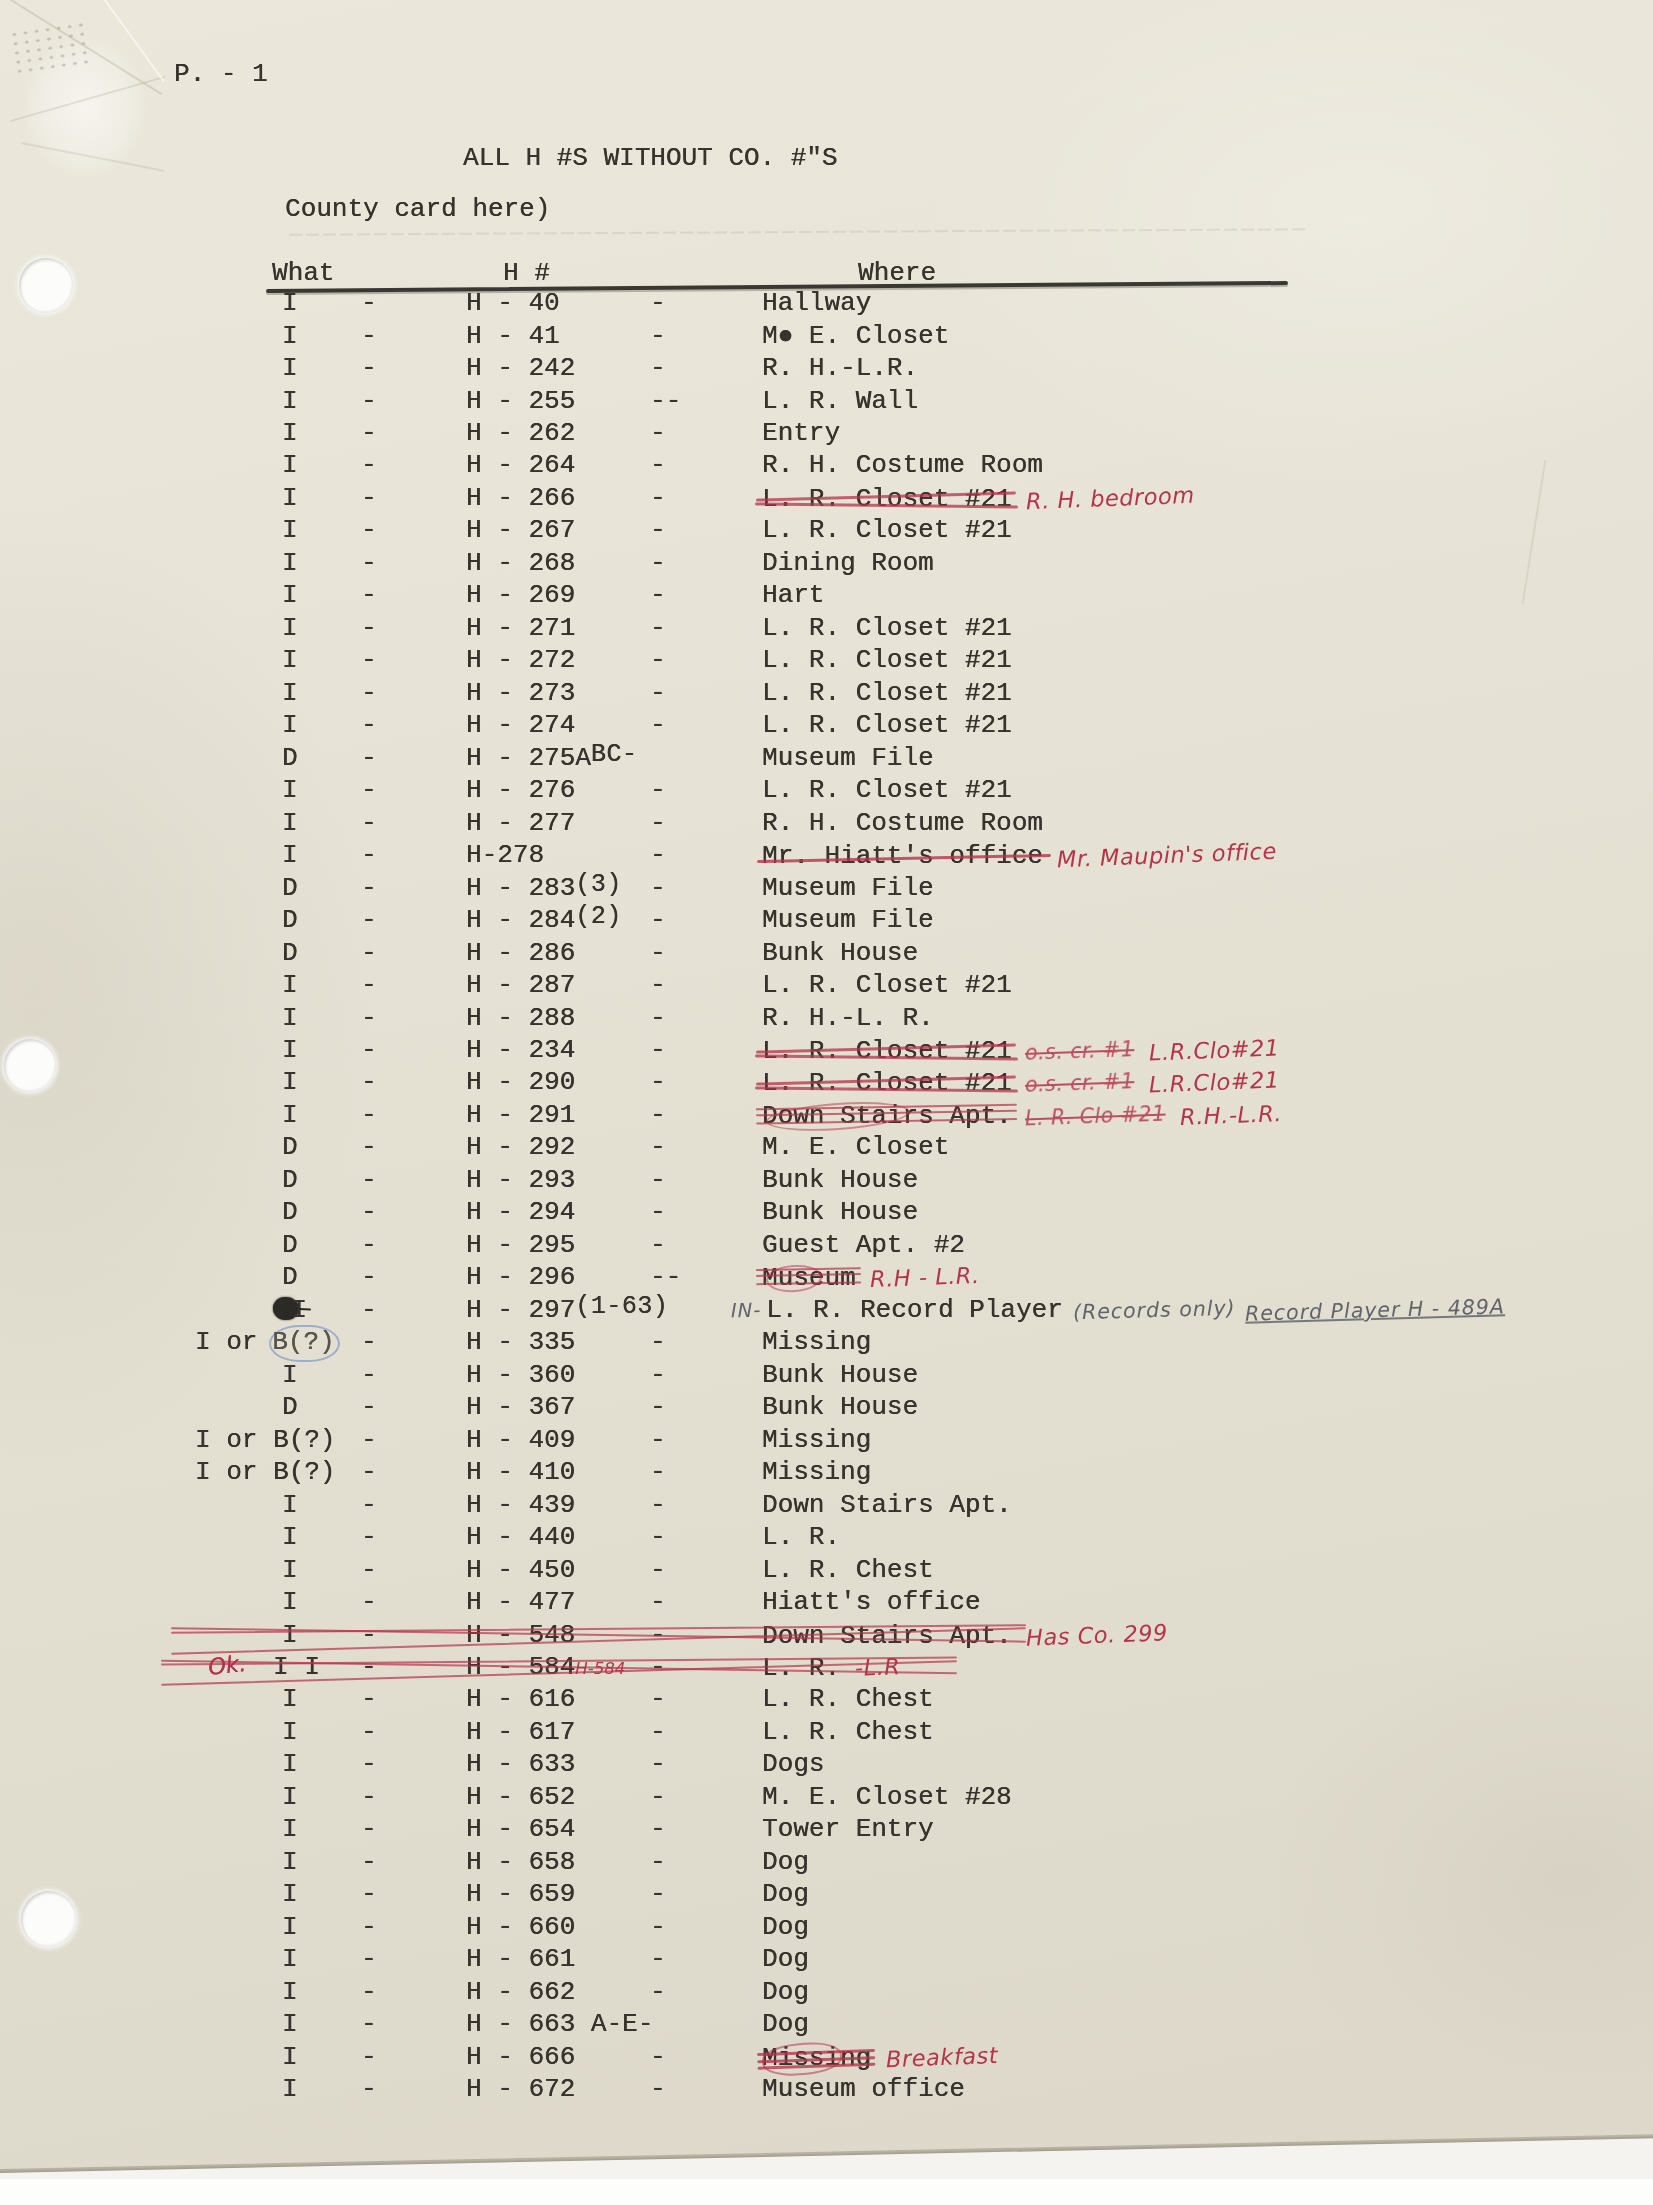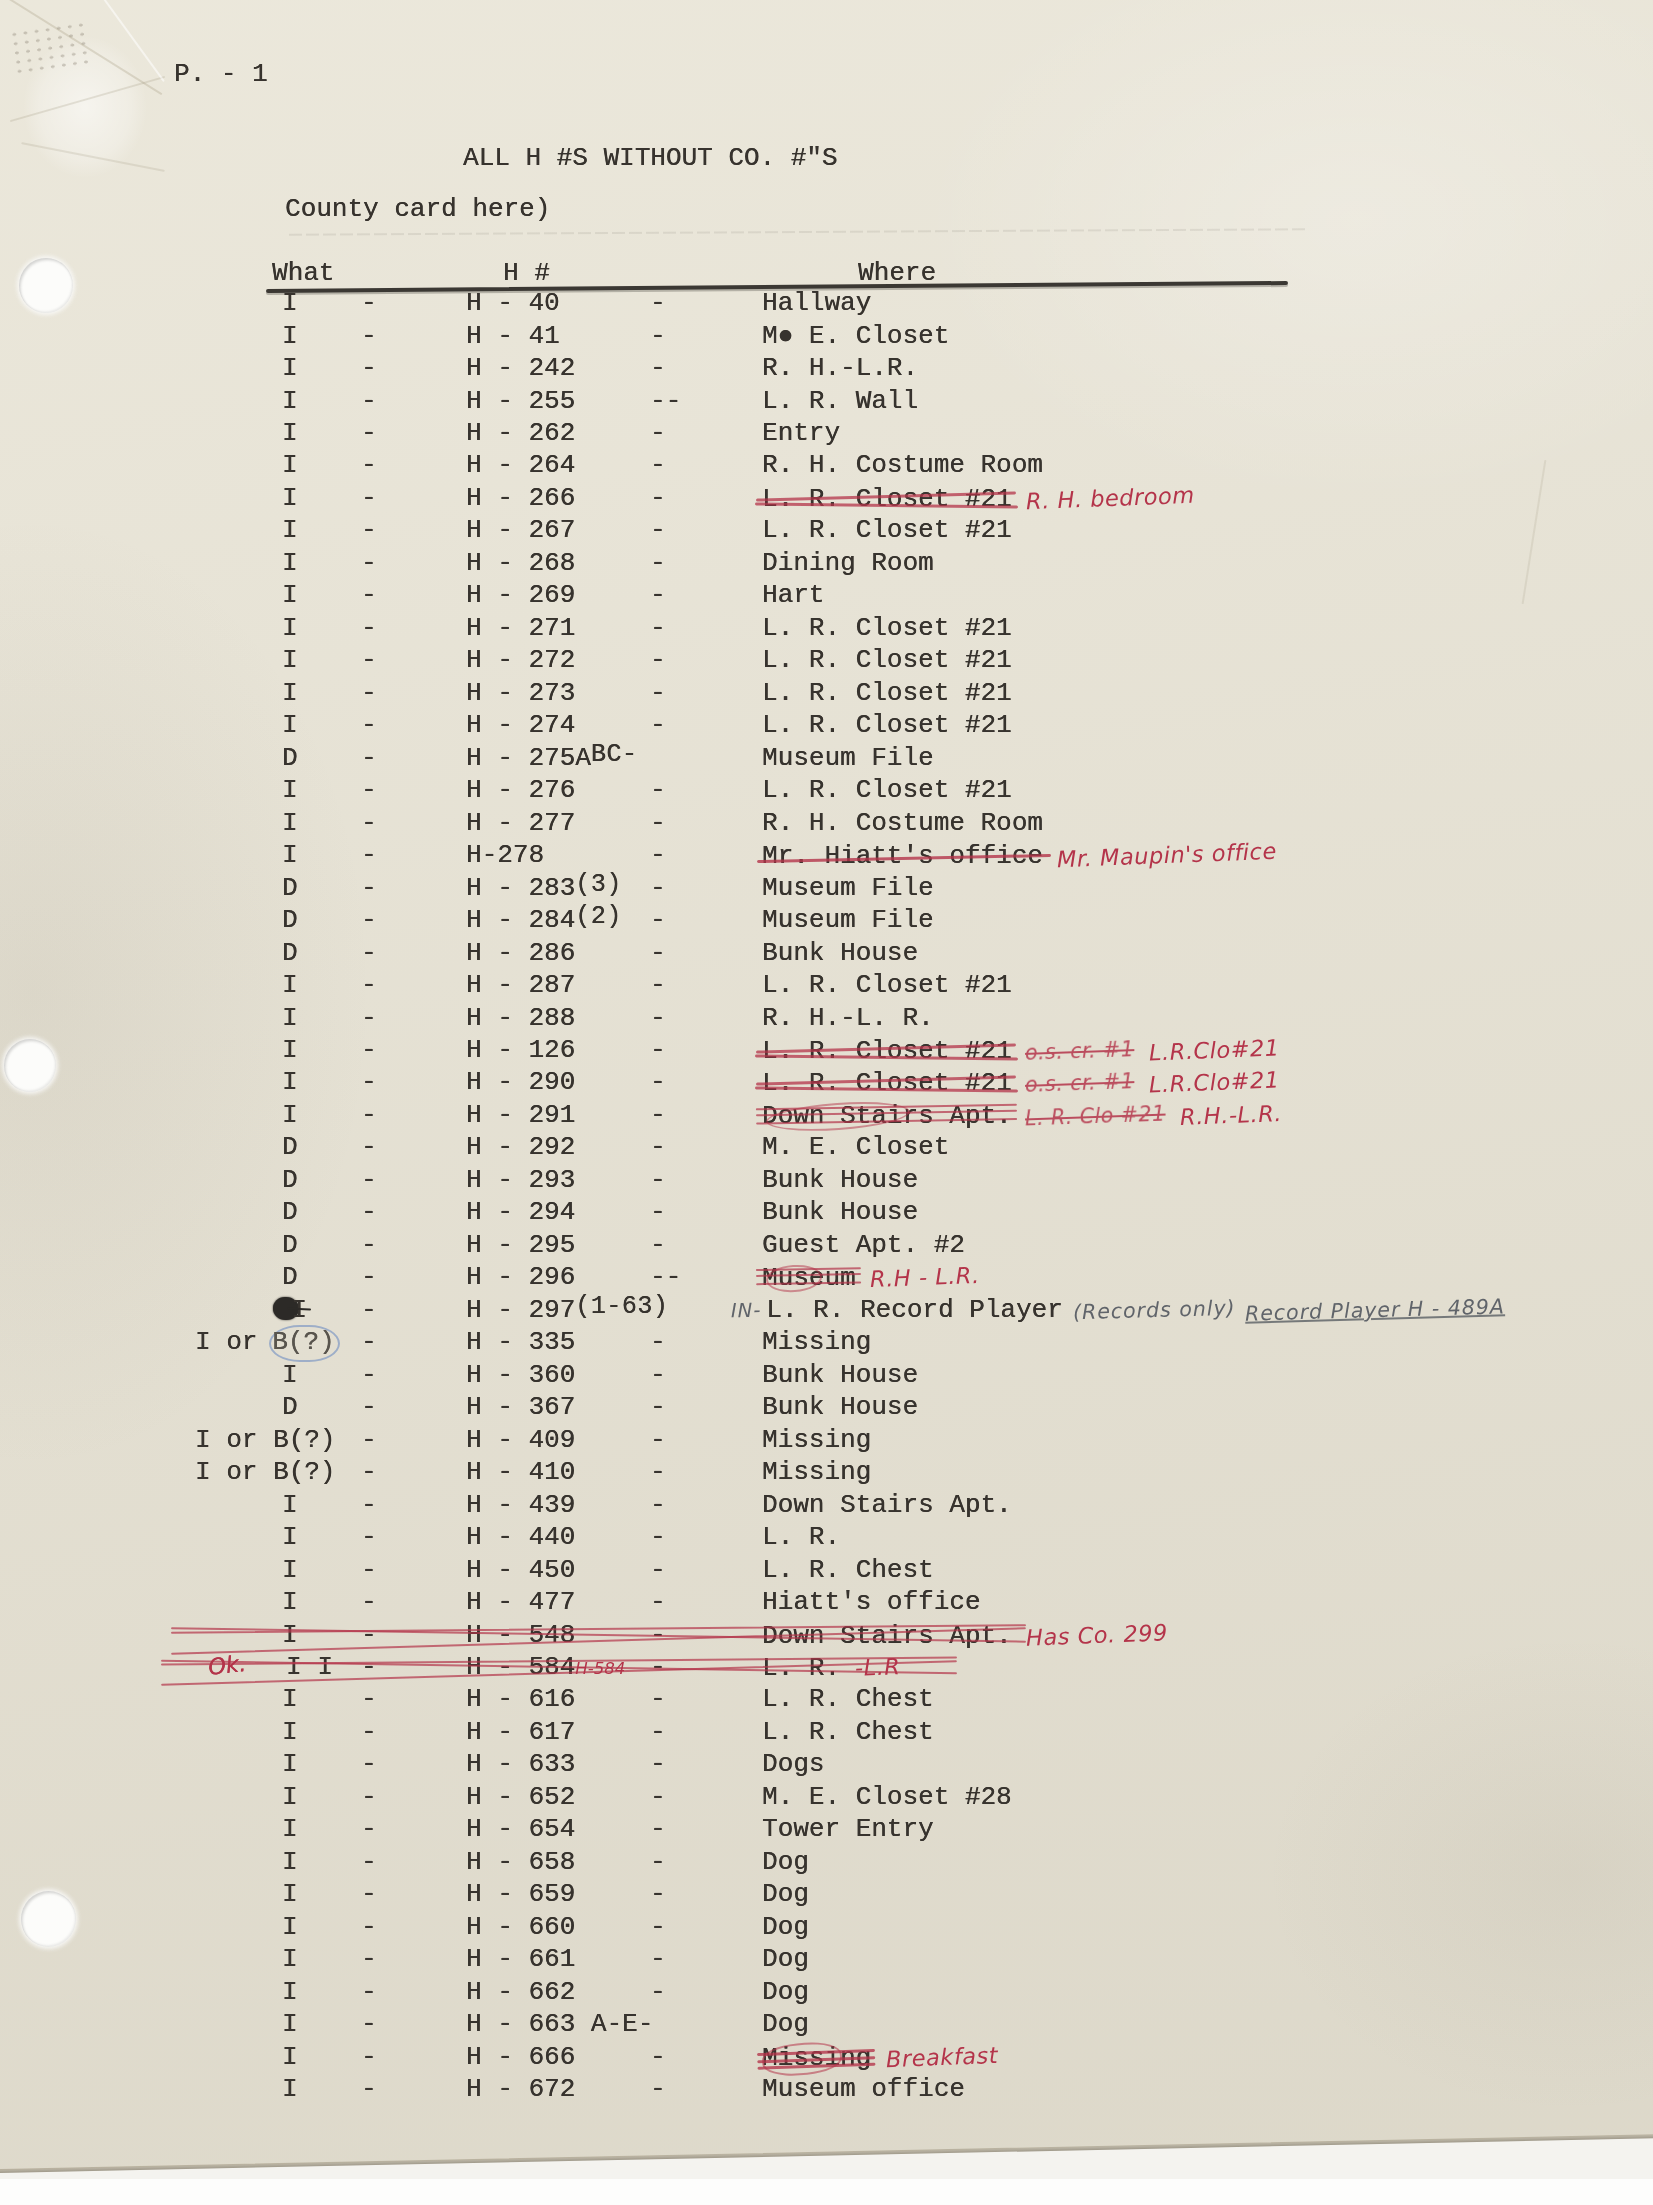--- a/index.html
+++ b/index.html
@@ -298,21 +298,21 @@
       <div class="row" style="top: 1003px;">
         <span class="cw"><span>I</span></span>
         <span class="cd1">-</span>
         <span class="ch"><span>H - 288</span></span>
         <span class="cd2">-</span>
         <span class="cwh"><span class="st">R. H.-L. R.</span></span>
       </div>
       <div class="row" style="top: 1035px;">
         <span class="cw"><span>I</span></span>
         <span class="cd1">-</span>
-        <span class="ch"><span>H - 126</span></span>
+        <span class="ch"><span>H - 234</span></span>
         <span class="cd2">-</span>
         <span class="cwh"><span class="st st-double">L. R. Closet #21</span><span class="hand red-scrib">o.s. cr. #1</span><span class="hand red-note">L.R.Clo#21</span></span>
       </div>
       <div class="row" style="top: 1067px;">
         <span class="cw"><span>I</span></span>
         <span class="cd1">-</span>
         <span class="ch"><span>H - 290</span></span>
         <span class="cd2">-</span>
         <span class="cwh"><span class="st st-double">L. R. Closet #21</span><span class="hand red-scrib">o.s. cr. #1</span><span class="hand red-note">L.R.Clo#21</span></span>
       </div>
@@ -434,21 +434,21 @@
         <span class="cd2">-</span>
         <span class="cwh"><span class="st">Down Stairs Apt.</span><span class="hand red-note">Has Co. 299</span></span>
         <div class="xstrike" style="left: 171px; width: 855px;">
           <div class="xline a"></div>
           <div class="xline b"></div>
           <div class="xline c"></div>
         </div>
       </div>
       <div class="row" style="top: 1652px;">
         <span class="hand red-prefix">Ok.</span>
-        <span class="cw" style="left: 286px;"><span>I I</span></span>
+        <span class="cw" style="left: 273px;"><span>I I</span></span>
         <span class="cd1">-</span>
         <span class="ch"><span>H - 584</span><span class="hand red-above">H-584</span></span>
         <span class="cd2">-</span>
         <span class="cwh"><span class="st">L. R.</span><span class="hand red-note">-L.R</span></span>
         <div class="xstrike" style="left: 161px; width: 796px;">
           <div class="xline a"></div>
           <div class="xline b"></div>
           <div class="xline c"></div>
         </div>
       </div>

